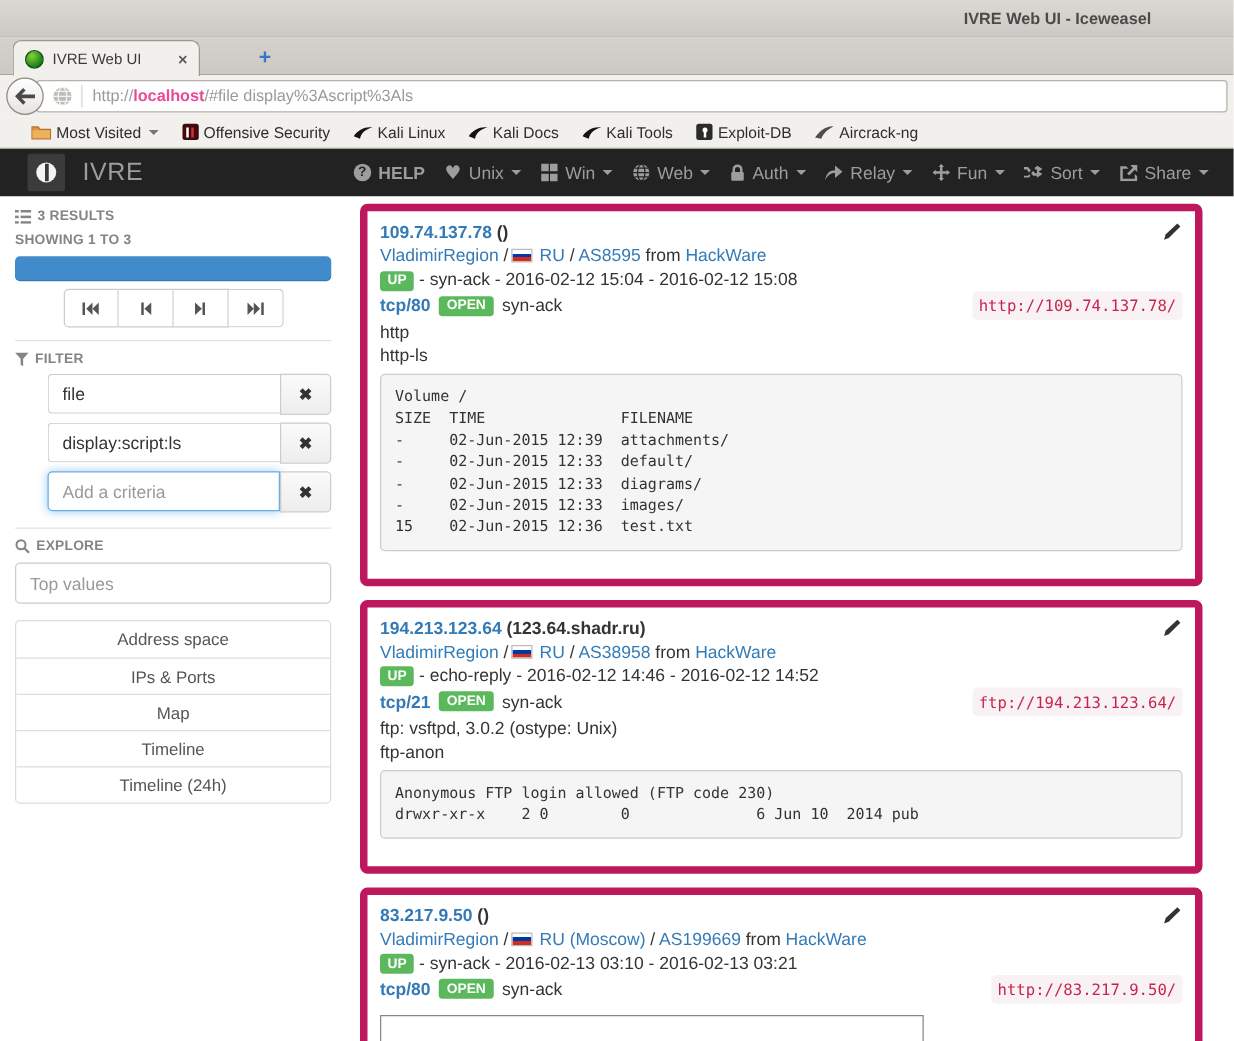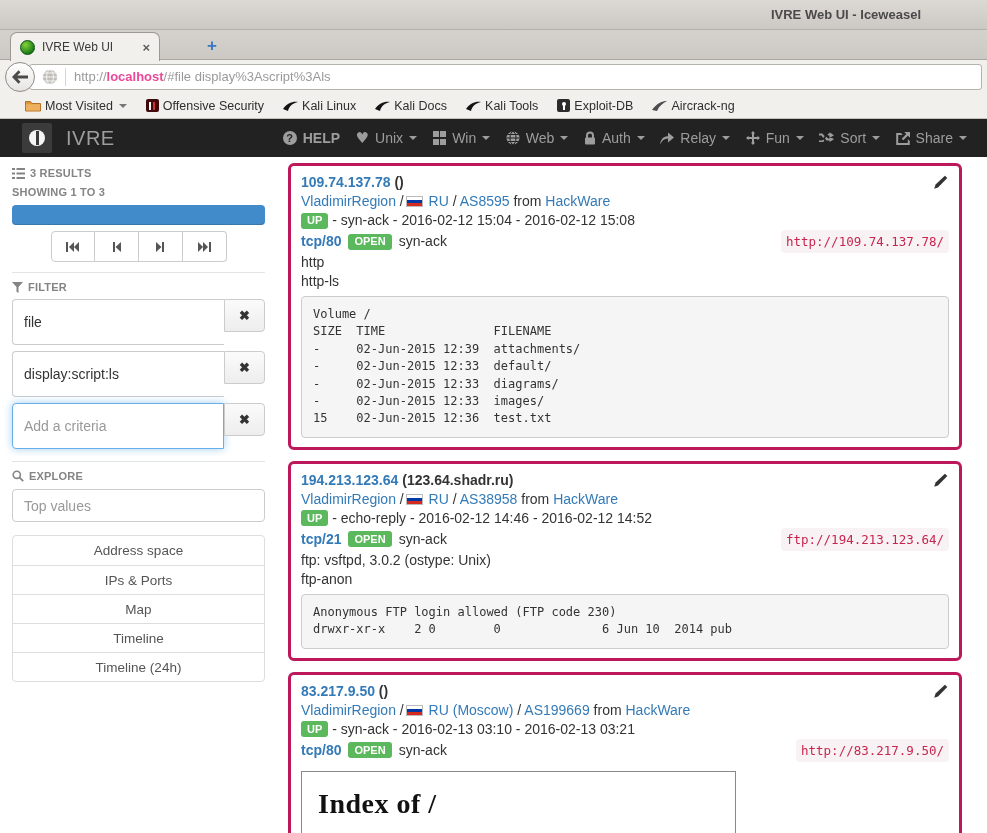--- a/index.html
+++ b/index.html
@@ -46,31 +46,31 @@
   .content{display:flex;padding:6px 0 0 12px;}
   .sidebar{width:253px;flex:none;}
   .side-label{font-size:11px;font-weight:bold;color:#848484;display:flex;align-items:center;gap:5px;margin-top:4px;letter-spacing:.2px;}
   .progress{height:20px;background:#428bca;border-radius:4px;margin:7px 0 6px;box-shadow:inset 0 -1px 0 rgba(0,0,0,.15);}
   .pager{display:flex;justify-content:center;margin:4px 0 10px;}
   .pager .pbtn{width:44px;height:31px;background:#fff;border:1px solid #ccc;border-left:none;display:flex;align-items:center;justify-content:center;}
   .pager .pbtn:first-child{border-left:1px solid #ccc;border-radius:4px 0 0 4px;}
   .pager .pbtn:last-child{border-radius:0 4px 4px 0;}
   hr.side{border:none;border-top:1px solid #e4e4e4;margin:9px 0 8px;}
   .igroup{display:flex;margin-top:6px;}
-  .igroup input{flex:1;height:46px;border:1px solid #ccc;border-right:none;border-radius:4px 0 0 4px;padding:0 11px;font-size:14px;color:#333;font-family:"Liberation Sans",sans-serif;outline:none;min-width:0;}
+  .igroup input{flex:1;height:32px;border:1px solid #ccc;border-right:none;border-radius:4px 0 0 4px;padding:0 11px;font-size:14px;color:#333;font-family:"Liberation Sans",sans-serif;outline:none;min-width:0;margin-left:26px;}
   .igroup input::placeholder,.tv::placeholder{color:#999;}
   .igroup .clear{width:41px;height:33px;background:linear-gradient(#fbfbfb,#ededed);border:1px solid #ccc;border-radius:0 4px 4px 0;display:flex;align-items:center;justify-content:center;color:#333;font-size:13px;font-weight:bold;}
   .igroup.focused input{border-color:#66afe9;box-shadow:0 0 8px rgba(102,175,233,.6);border-right:1px solid #66afe9;}
   .tv{width:100%;height:33px;border:1px solid #ccc;border-radius:4px;padding:0 11px;font-size:14px;margin-top:7px;font-family:"Liberation Sans",sans-serif;outline:none;}
   .views{border:1px solid #ddd;border-radius:4px;margin-top:13px;overflow:hidden;}
   .view-item{height:29px;display:flex;align-items:center;justify-content:center;font-size:13.5px;color:#555;border-top:1px solid #ddd;cursor:pointer;}
   .view-item:first-child{border-top:none;}
 
   .main{width:674px;margin-left:23px;}
-  .card{border:3px solid #be185d;border-radius:6px;padding:7px 10px 9px;margin-bottom:11px;position:relative;}
+  .card{border:6px solid #be185d;border-radius:6px;padding:7px 10px 22px;margin-bottom:11px;position:relative;}
   .row{font-size:14px;color:#333;line-height:19px;}
   .lnk{color:#337ab7;text-decoration:none;cursor:pointer;}
   .ip{font-weight:bold;}
   .host{font-weight:bold;color:#333;}
   .sep{color:#333;}
   .flag{display:inline-block;width:17px;height:11px;vertical-align:-1px;border:1px solid #bbb;background:linear-gradient(#fff 33%,#0039a6 33%,#0039a6 66%,#d52b1e 66%);margin:0 2px;}
   .badge{display:inline-block;background:#5cb85c;color:#fff;font-size:11px;font-weight:bold;padding:1.5px 6px;border-radius:3px;line-height:13px;vertical-align:1px;}
   .portrow{display:flex;align-items:center;gap:7px;}
   .portlnk{font-weight:bold;}
   .code-link{margin-left:auto;font-family:"DejaVu Sans Mono",monospace;font-size:12.5px;color:#c7254e;background:#f9f2f4;padding:2px 5px;border-radius:4px;cursor:pointer;}

